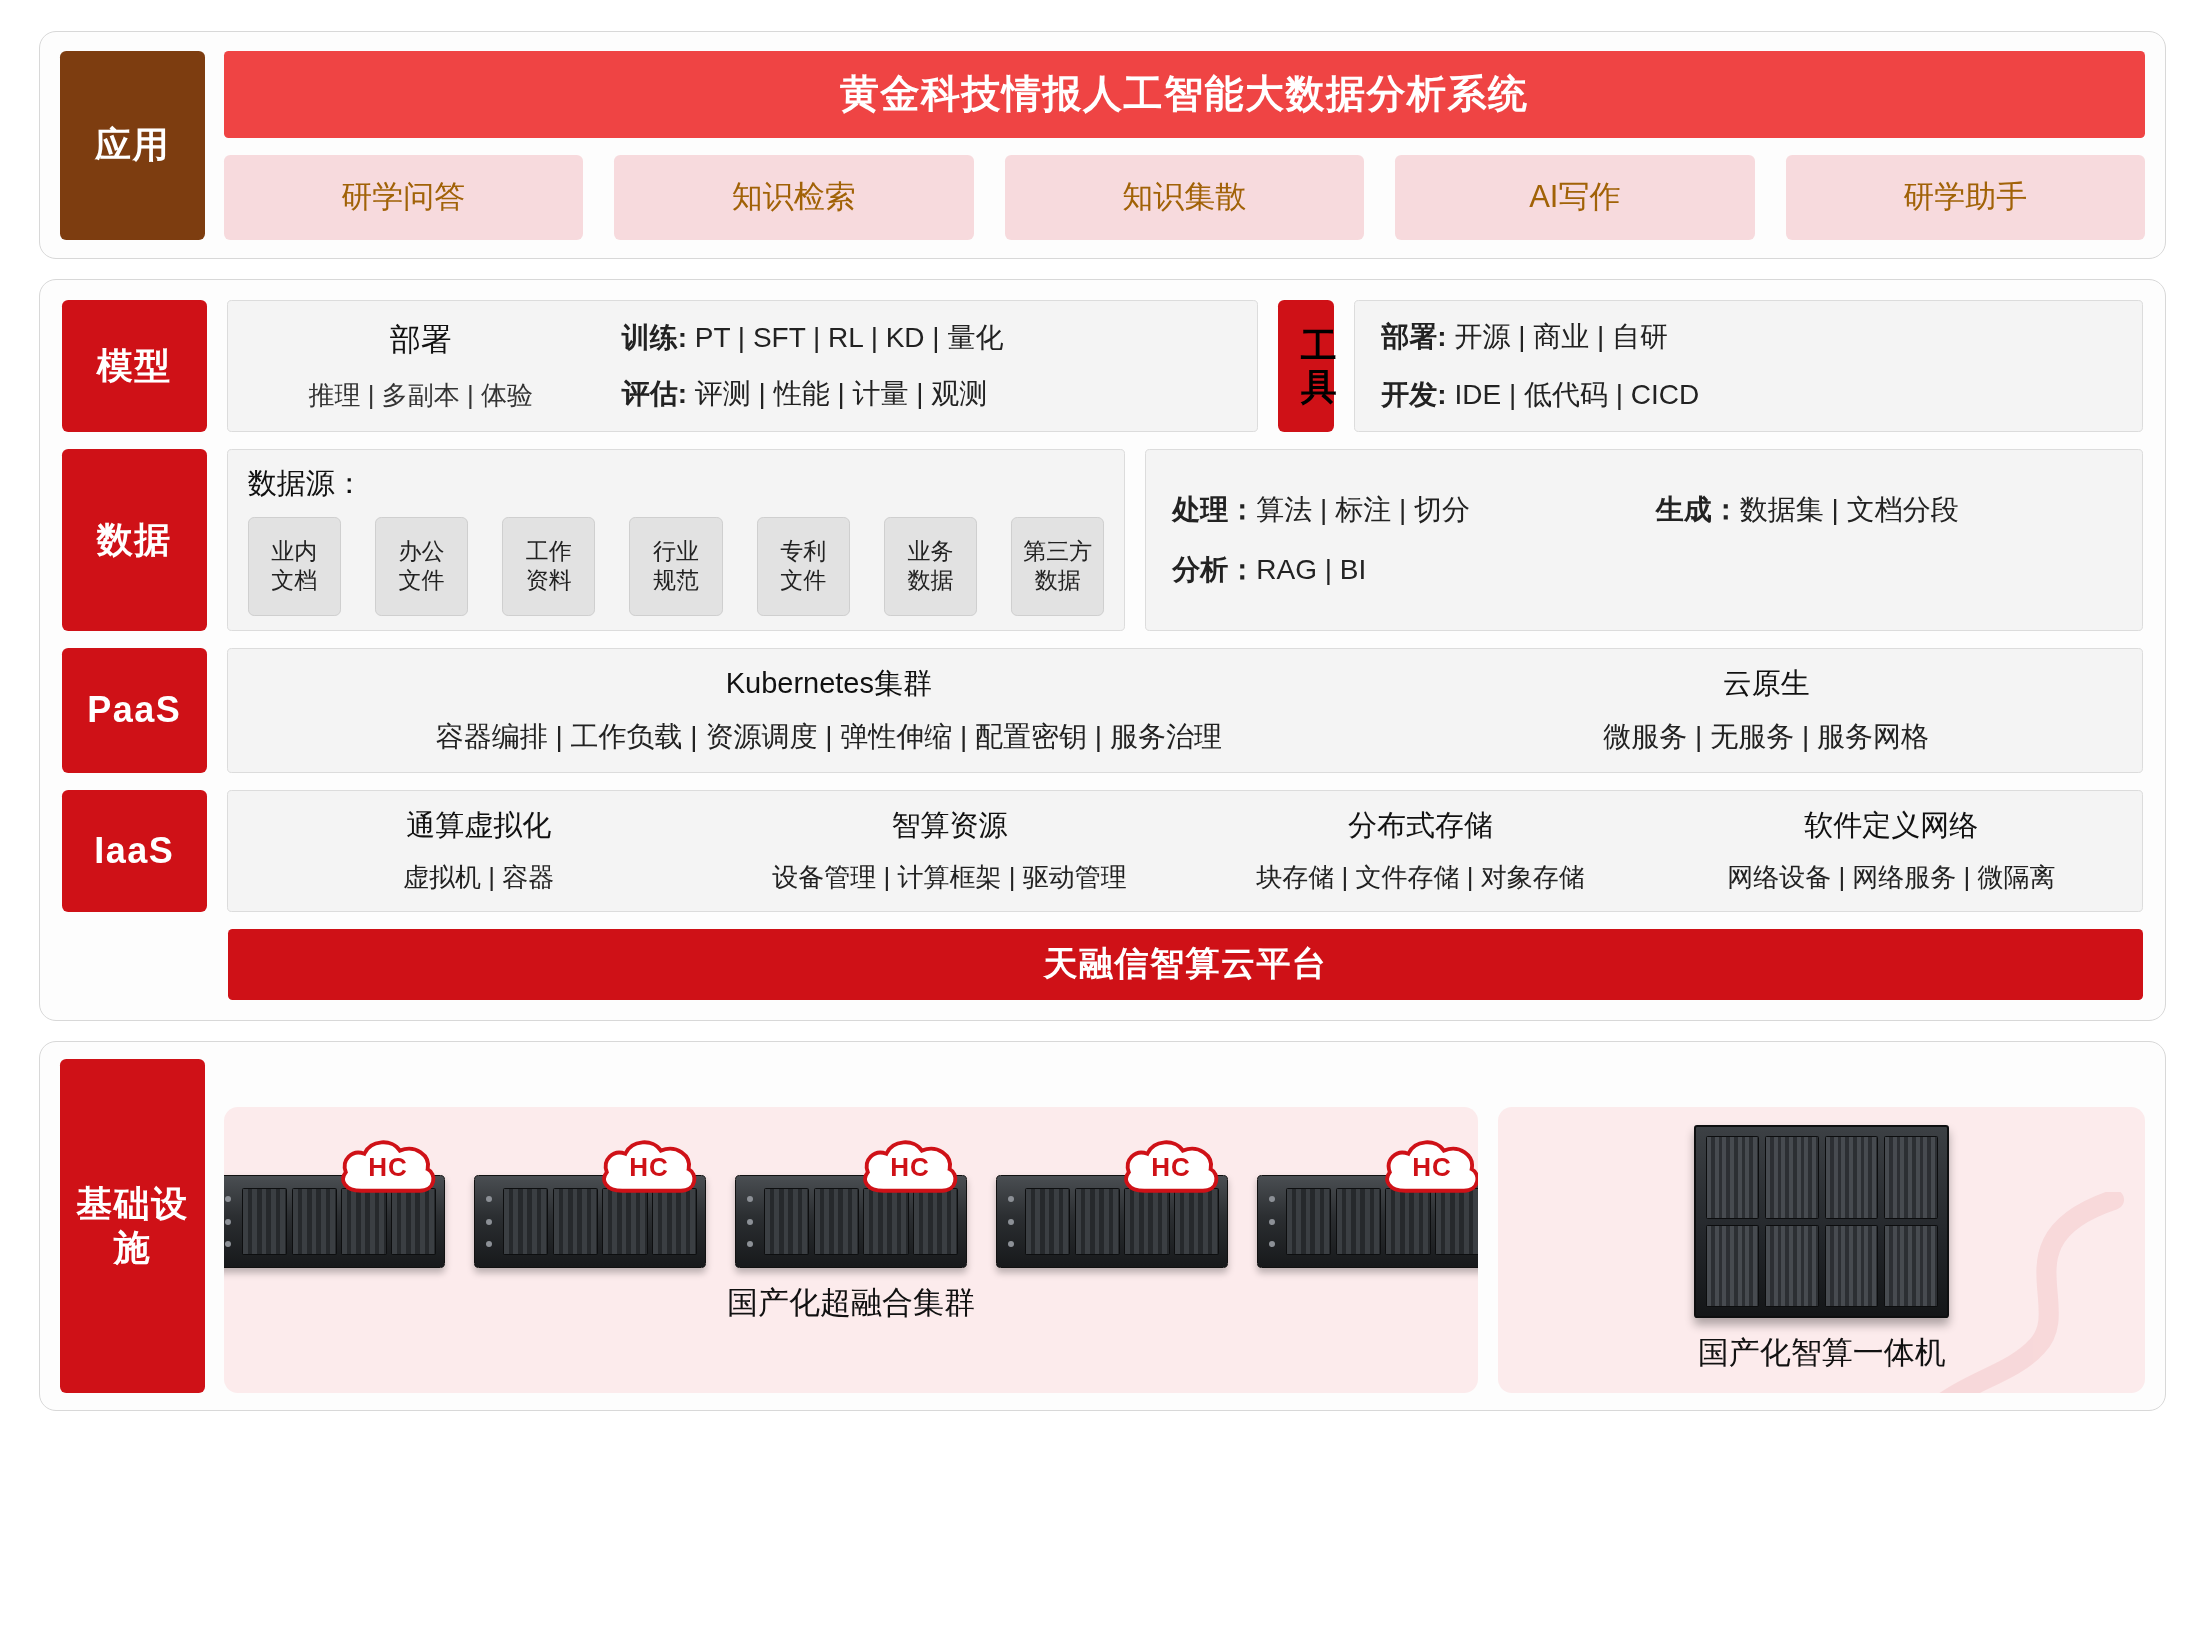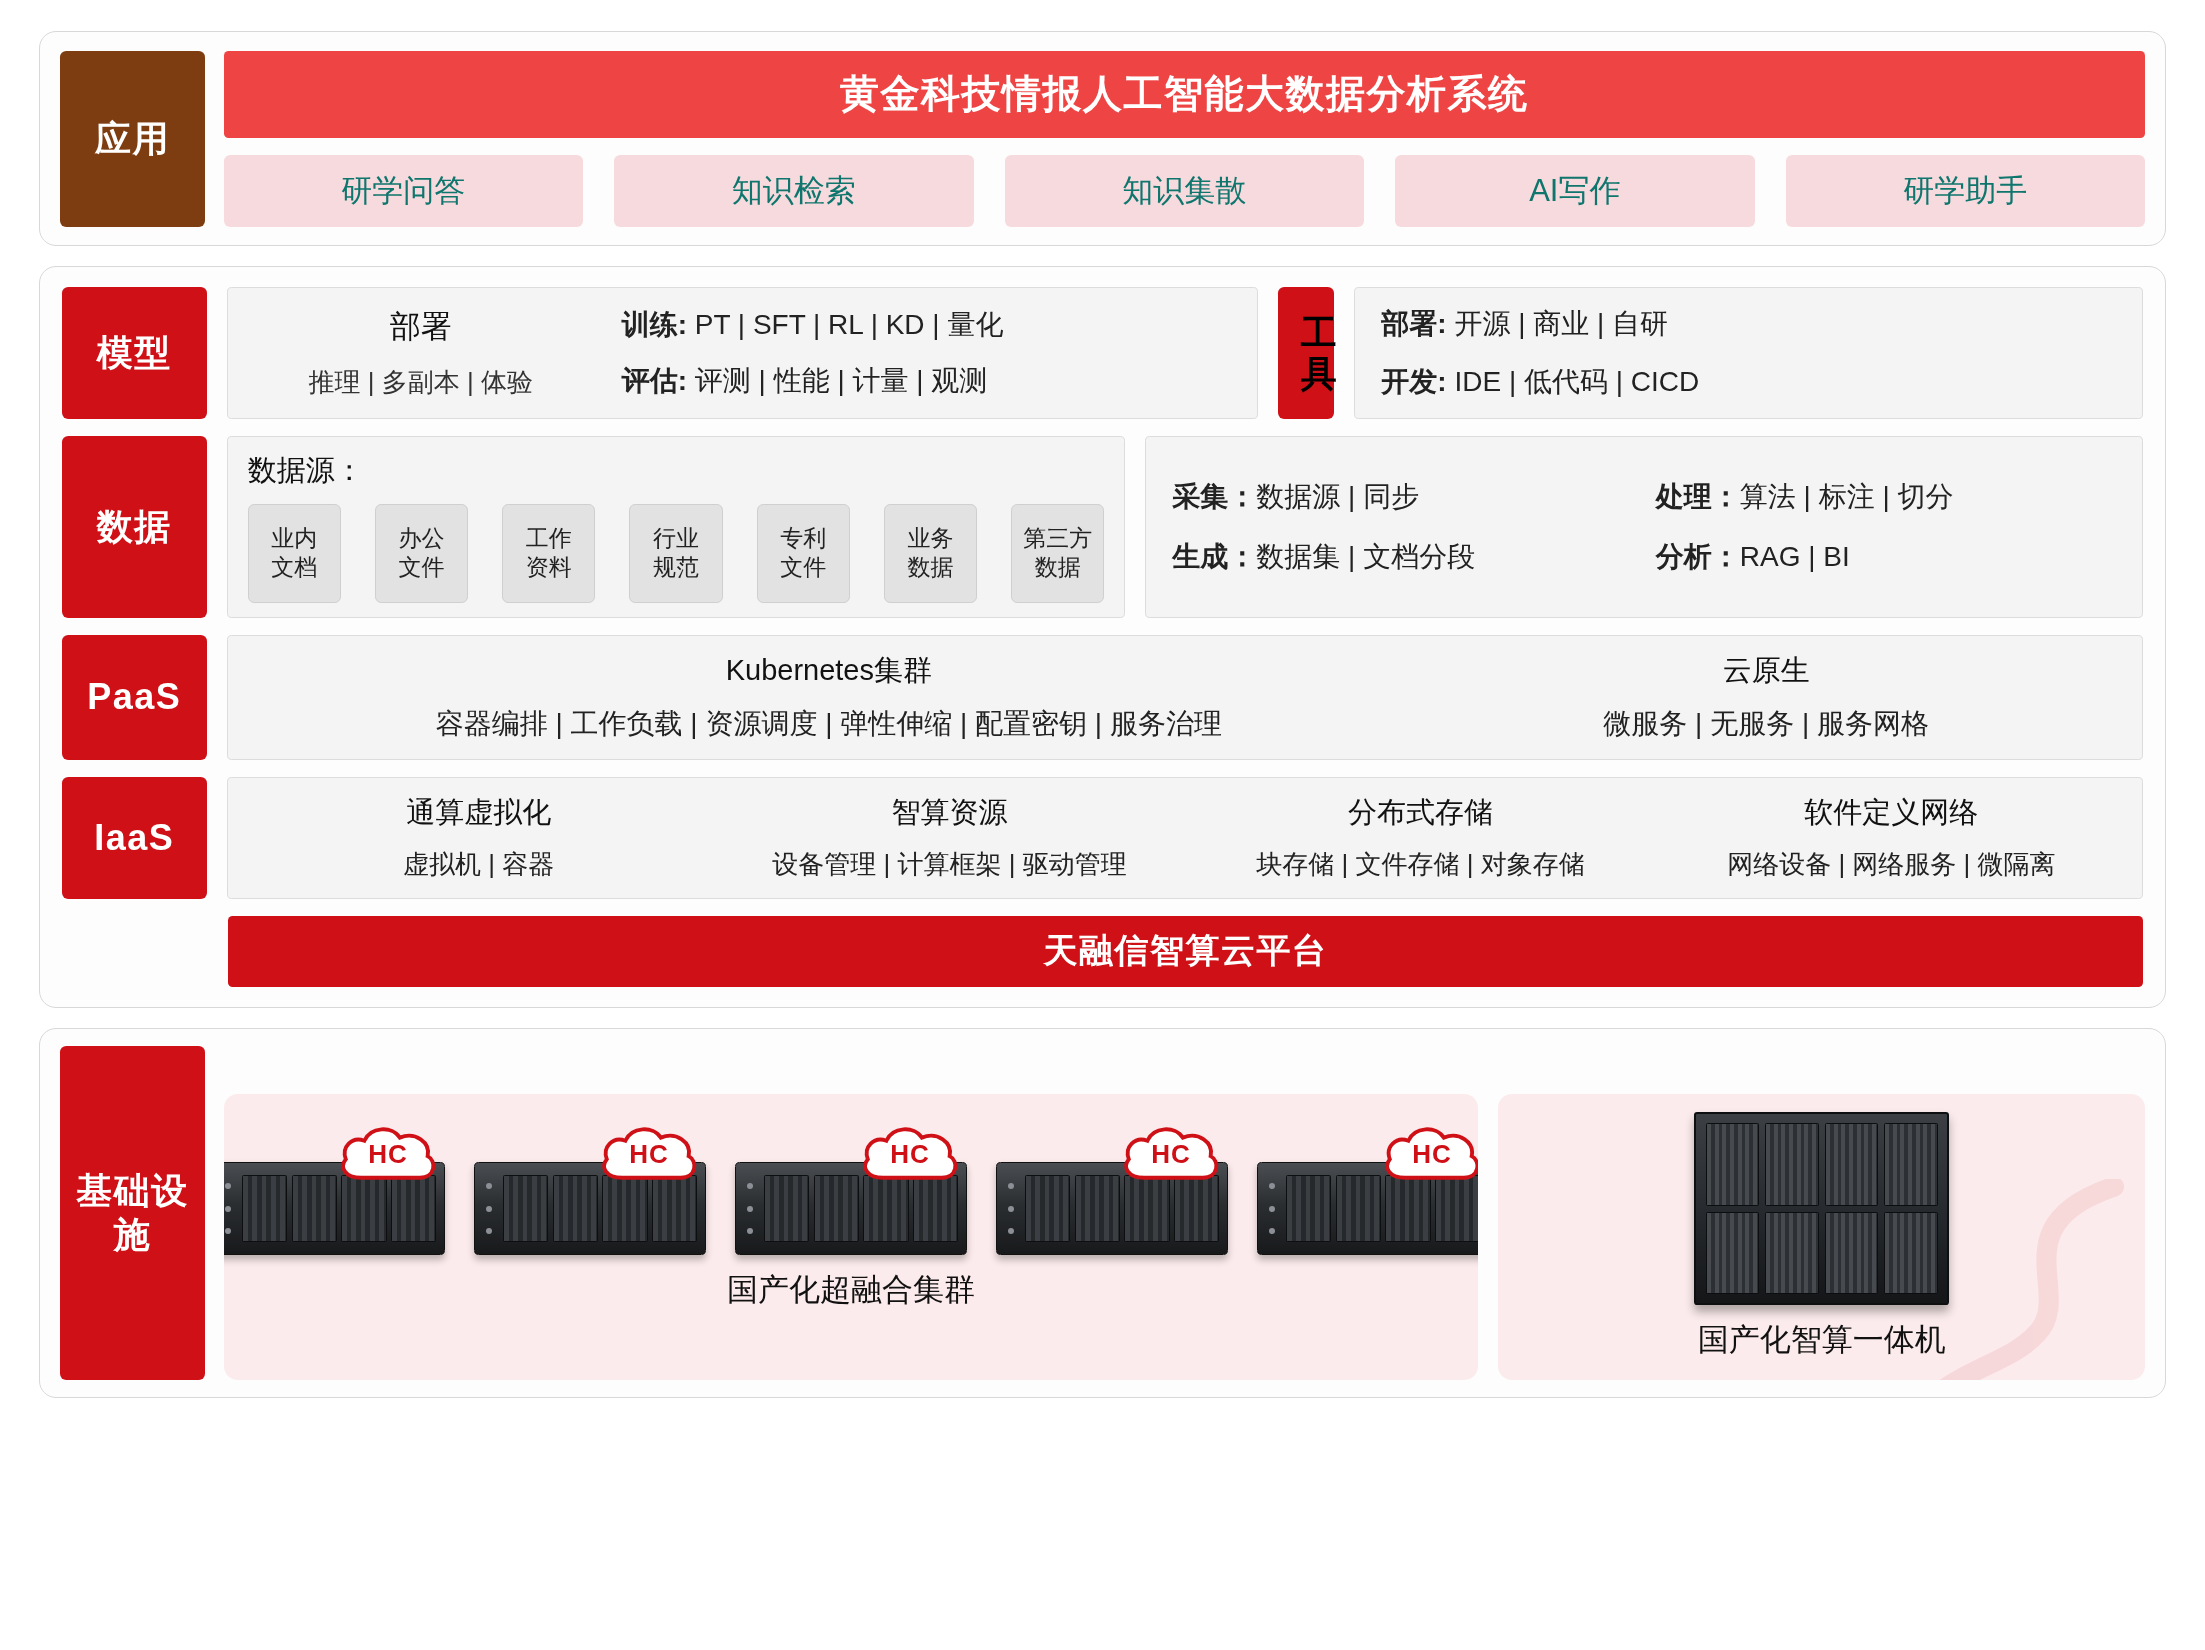--- a/index.html
+++ b/index.html
@@ -72,26 +72,26 @@
     letter-spacing: 1.5px;
   }
   .app-chips {
     display: flex;
     gap: 31px;
   }
   .app-chip {
     flex: 1 1 0;
     background: #f7dadd;
     border-radius: 6.2px;
-    height: 72px;
+    height: 85px;
     display: flex;
     align-items: center;
     justify-content: center;
     font-size: 31px;
-    color: #0f766e;
+    color: #a16207;
   }
 
   
   .platform {
     flex-direction: column;
     gap: 17px;
     padding: 20px 21.7px;
   }
   .row { display: flex; gap: 20px; align-items: stretch; }
   .row .vlabel { width: 145px; }
@@ -387,23 +387,20 @@
           </div>
           <div class="src-chip">
             <span>第三方</span>
             <span>数据</span>
           </div>
         </div>
       </div>
 
       <div class="box data-right">
         <div class="kv">
-          <b>采集：</b><span>数据源 | 同步</span>
-        </div>
-        <div class="kv">
           <b>处理：</b><span>算法 | 标注 | 切分</span>
         </div>
         <div class="kv">
           <b>生成：</b><span>数据集 | 文档分段</span>
         </div>
         <div class="kv">
           <b>分析：</b><span>RAG | BI</span>
         </div>
       </div>
     </div>

